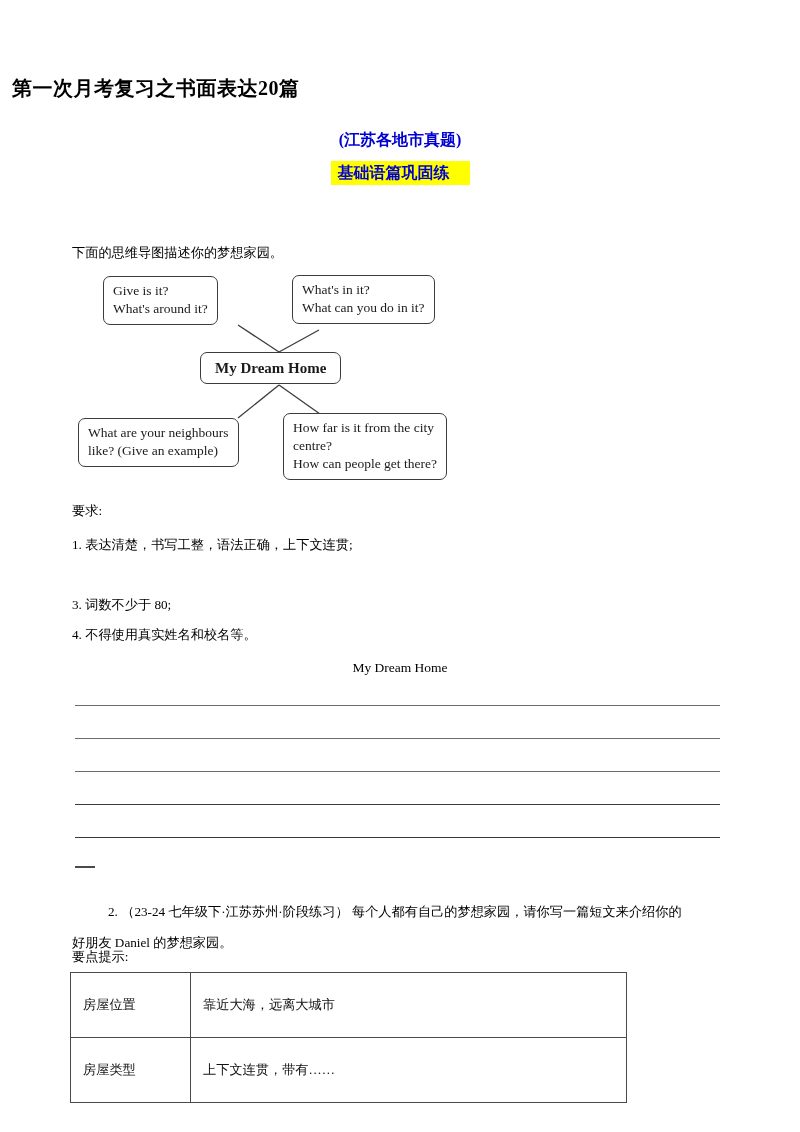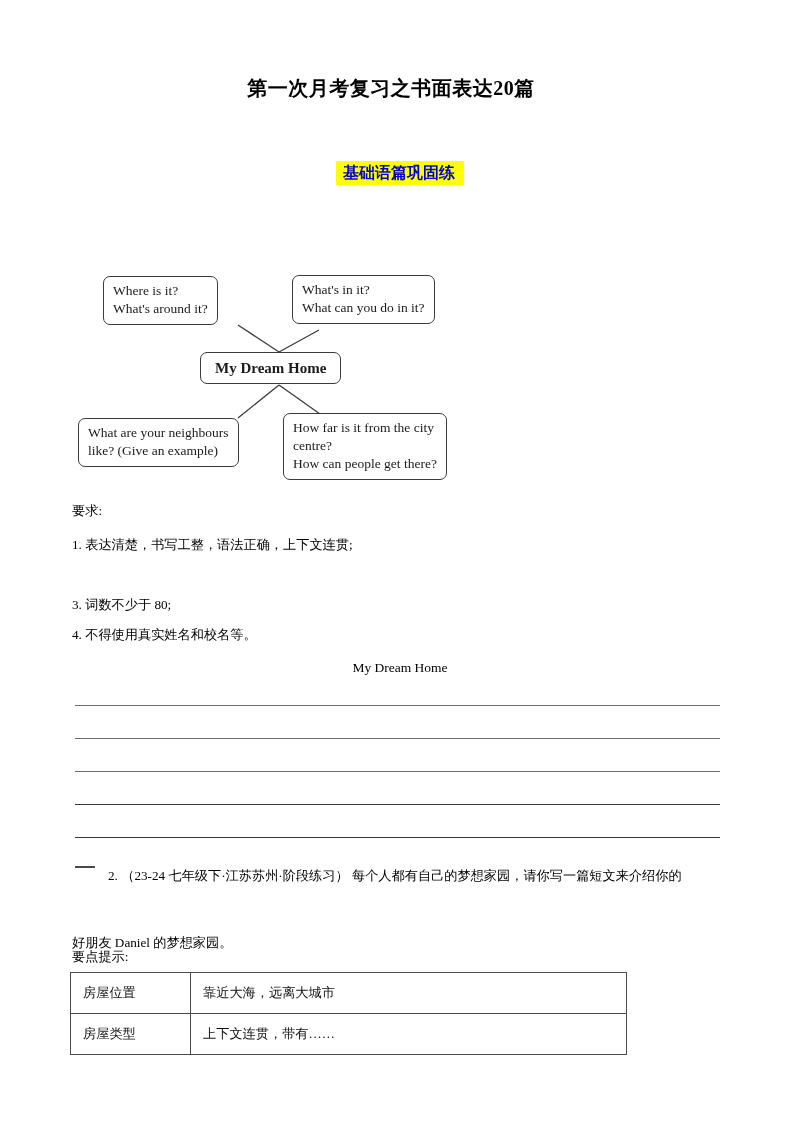--- a/index.html
+++ b/index.html
@@ -19,23 +19,23 @@
   .page {
     position: absolute;
     inset: 0;
     background: #ffffff;
   }
 
   
   .doc-title {
     position: absolute;
     top: 76px;
-    left: 5px;
+    left: 12px;
     width: 772px;
-    text-align: center;
+    text-align: left;
     font-size: 20px;
     font-weight: bold;
     letter-spacing: 0.5px;
     line-height: 1.2;
   }
   .doc-subtitle {
     position: absolute;
     top: 130px;
     left: 0;
     width: 800px;
@@ -52,21 +52,21 @@
     width: 800px;
     text-align: center;
     line-height: 1.2;
   }
   .doc-sectiontag {
     display: inline-block;
     background: #ffff00;
     color: #0000d2;
     font-size: 16px;
     font-weight: bold;
-    padding: 2px 9px 3px 7px;
+    padding: 2px 20px 3px 7px;
   }
 
   
   .q-para {
     position: absolute;
     left: 72px;
     width: 650px;
     font-size: 13.2px;
     line-height: 31px;
     text-align: justify;
@@ -141,51 +141,53 @@
     left: 70px;
     top: 972px;
     width: 557px;
     border-collapse: collapse;
     table-layout: fixed;
   }
   .hint-table td {
     border: 1.4px solid #4a4a4a;
     font-size: 13.2px;
     height: 40px;
-    padding: 0 12px;
+    padding: 12px 12px;
     vertical-align: middle;
     color: #111111;
   }
   .hint-table td.label-cell { width: 95px; }
 </style>
 </head>
 <body>
 
 <div class="page">
 
   <div class="doc-title">第一次月考复习之书面表达20篇</div>
+  <div class="doc-subtitle">(江苏各地市真题)</div>
   <div class="doc-sectiontag-wrap">
     <span class="doc-sectiontag">基础语篇巩固练</span>
   </div>
 
+  <div class="plain-line" style="top:242px;">下面的思维导图描述你的梦想家园。</div>
 
   <div class="mindmap">
     <svg width="430" height="228" viewBox="0 0 430 228">
 
       <line x1="168" y1="57" x2="209" y2="84" stroke="#3c3c3c" stroke-width="1.3"></line>
 
       <line x1="249" y1="62" x2="209" y2="84" stroke="#3c3c3c" stroke-width="1.3"></line>
 
       <line x1="209" y1="117" x2="168" y2="150" stroke="#3c3c3c" stroke-width="1.3"></line>
 
       <line x1="209" y1="117" x2="250" y2="146" stroke="#3c3c3c" stroke-width="1.3"></line>
     </svg>
 
     <div class="mm-box" style="left:33px; top:8px;">
-      <div>Where is it?</div>
+      <div>Give is it?</div>
       <div>What's around it?</div>
     </div>
 
     <div class="mm-box" style="left:222px; top:7px;">
       <div>What's in it?</div>
       <div>What can you do in it?</div>
     </div>
 
     <div class="mm-box mm-center" style="left:130px; top:84px;">My Dream Home</div>
 
@@ -208,21 +210,21 @@
 
   <div class="compo-title">My Dream Home</div>
 
   <div class="write-line" style="top:705px;"></div>
   <div class="write-line" style="top:738px;"></div>
   <div class="write-line" style="top:771px;"></div>
   <div class="write-line dark" style="top:804px;"></div>
   <div class="write-line dark" style="top:837px;"></div>
   <div class="stub-line" style="top:866px;"></div>
 
-  <div class="q-para" style="top:860px;">
+  <div class="q-para" style="top:896px;">
     <span class="indent"></span><span>2.</span>
     <span>（23-24 七年级下·江苏苏州·阶段练习）</span>
     <span>每个人都有自己的梦想家园，请你写一篇短文来介绍你的</span>
   </div>
   <div class="plain-line" style="top:932px;">好朋友 Daniel 的梦想家园。</div>
   <div class="plain-line" style="top:1-1px; top:946px;">要点提示:</div>
 
   <table class="hint-table">
     <tbody>
       <tr>

